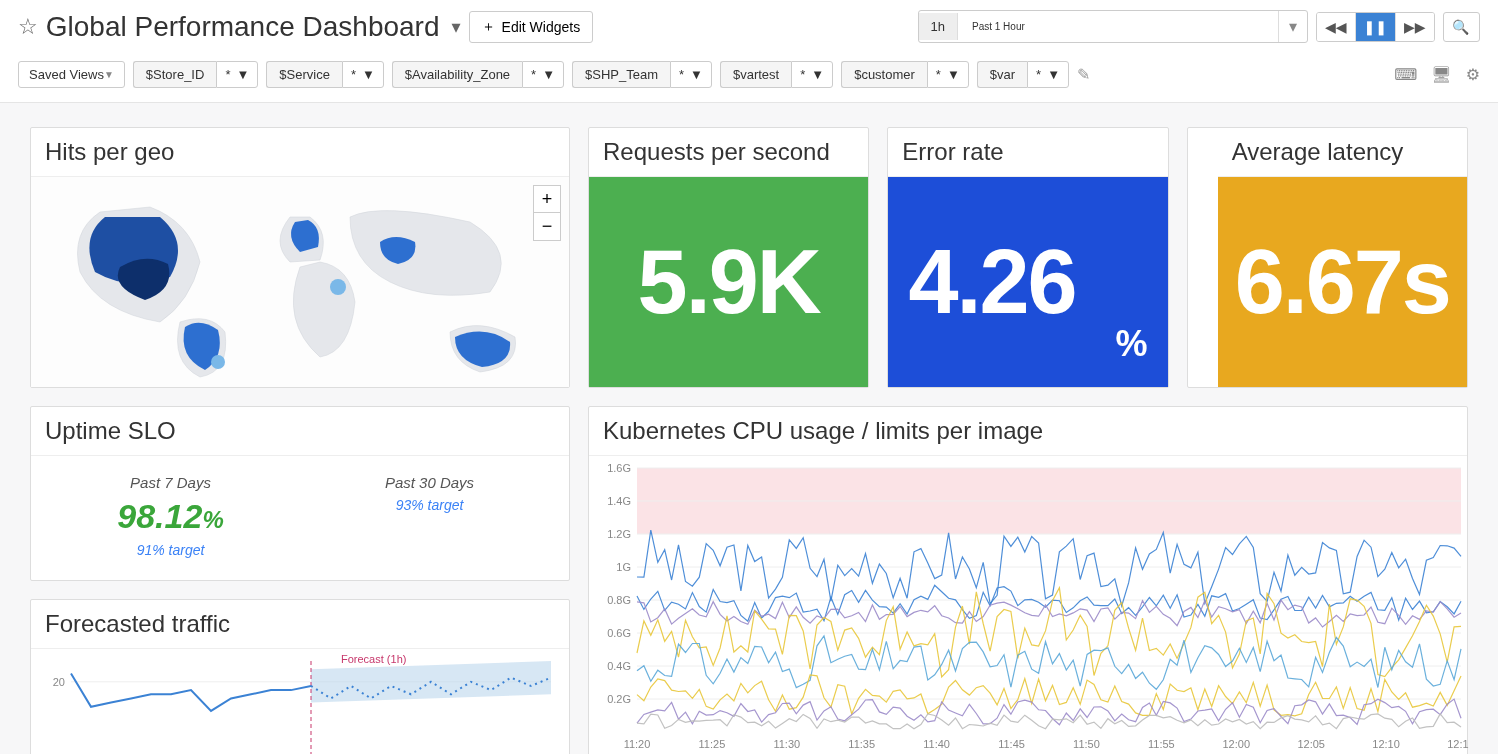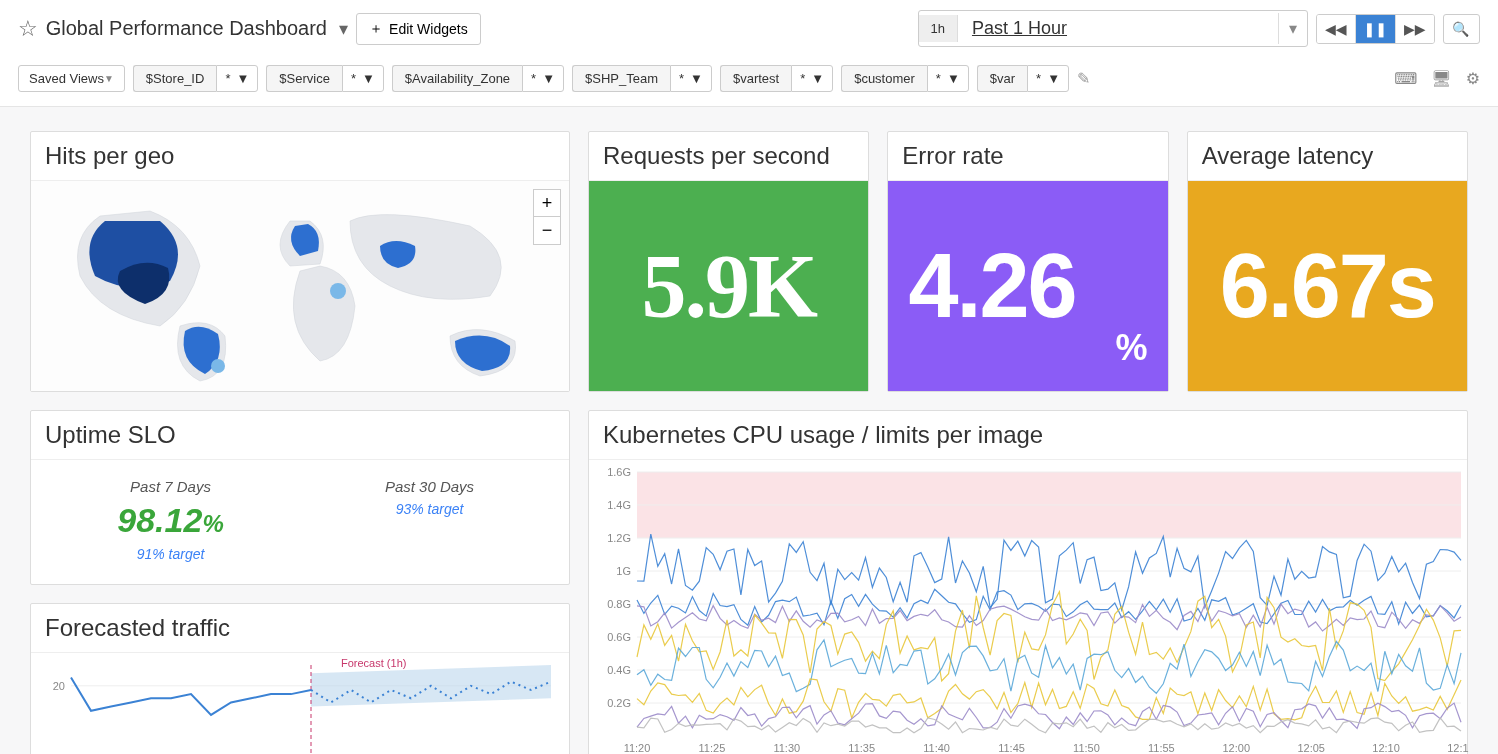--- a/index.html
+++ b/index.html
@@ -1,26 +1,26 @@
 <!DOCTYPE html>
 <html><head>
 <meta charset="utf-8">
 <style>
 * { box-sizing: border-box; margin: 0; padding: 0; }
 body { font-family: -apple-system, BlinkMacSystemFont, "Segoe UI", Helvetica, Arial, sans-serif; background: #f7f7f8; color: #333; }
 
 .topbar { background: #fff; padding: 10px 18px; display: flex; align-items: center; gap: 8px; }
 .star { font-size: 22px; color: #666; cursor: pointer; }
-.title { font-size: 20px; font-weight: 500; color: #333; }
+.title { font-size: 28px; font-weight: 500; color: #333; }
 .chevron { font-size: 18px; color: #666; margin-left: 4px; cursor:pointer; }
 .btn { background: #fff; border: 1px solid #ccc; border-radius: 3px; padding: 6px 12px; font-size: 14px; cursor: pointer; display: inline-flex; align-items: center; gap: 6px; }
 .spacer { flex: 1; }
 .timerange { display: flex; align-items: center; border: 1px solid #ccc; border-radius: 3px; background:#fff; }
 .timerange .badge { background: #eee; padding: 6px 12px; font-size: 13px; border-right: 1px solid #ddd; }
-.timerange .label { padding: 7px 14px; font-size: 18px; min-width: 320px; text-decoration: underline; }
+.timerange .label { padding: 7px 14px; font-size: 10px; min-width: 320px; }
 .timerange .drop { padding: 6px 10px; border-left: 1px solid #ddd; color:#888; cursor:pointer; }
 .playgroup { display: flex; border: 1px solid #ccc; border-radius: 3px; overflow: hidden; }
 .playgroup button { border: none; background: #fff; padding: 6px 8px; font-size: 14px; cursor: pointer; color:#555; }
 .playgroup button + button { border-left: 1px solid #ddd; }
 .playgroup .active { background: #3b82d4; color: #fff; }
 .iconbtn { border: 1px solid #ccc; border-radius: 3px; background:#fff; padding: 6px 9px; cursor:pointer; color:#555; font-size:14px; }
 
 .filterbar { background: #fff; padding: 8px 18px 14px; display: flex; align-items: center; gap: 8px; border-bottom: 1px solid #e5e5e5; flex-wrap: wrap; }
 .dropdown { border: 1px solid #ccc; border-radius: 3px; background:#fff; padding: 5px 10px; font-size: 13px; display: flex; align-items: center; cursor:pointer; }
 .dropdown .caret { color:#888; font-size:10px; }
@@ -37,23 +37,23 @@
 
 .hits { grid-column: 1; grid-row: 1; }
 .hits .panel-body { height: 210px; display:flex; align-items:center; justify-content:center; background:#fdfdfd; }
 .mapctrl { position:absolute; top:8px; right:8px; display:flex; flex-direction:column; }
 .mapctrl button { width:28px; height:28px; border:1px solid #ccc; background:#fff; font-size:18px; cursor:pointer; }
 .mapctrl button + button { border-top:none; }
 
 .bignum { display:flex; align-items:center; justify-content:center; height:210px; color:#fff; font-weight:700; }
 .bignum .val { font-size: 90px; letter-spacing:-2px; }
 .bignum .unit { font-size: 36px; font-weight:700; margin-left:4px; align-self:flex-end; margin-bottom:22px; }
-.rps   { grid-column:2; grid-row:1; } .rps .bignum{ background:#4caf50;font-family:Liberation Serif, serif; }
-.err   { grid-column:3; grid-row:1; } .err .bignum{ background:#8b5cf6;gap:36px; }
-.lat   { grid-column:4; grid-row:1; } .lat .bignum{ background:#e8a81f; }
+.rps   { grid-column:2; grid-row:1; } .rps .bignum{ background:#4caf50; }
+.err   { grid-column:3; grid-row:1; } .err .bignum{ background:#1d4ed8;gap:36px; }
+.lat   { grid-column:4; grid-row:1;padding-left:30px; } .lat .bignum{ background:#e8a81f; }
 
 .slo { grid-column:1; grid-row:2; }
 .slo-body { display:flex; padding: 18px 10px 22px; font-style: italic; }
 .slo-col { flex:1; text-align:center; }
 .slo-col .period { font-size:15px; color:#555; margin-bottom:6px; }
 .slo-col .pct { font-size:34px; font-weight:700; color:#3aa63a; }
 .slo-col .pct .sm { font-size:24px; }
 .slo-col .target { font-size:14px; color:#3b82f6; margin-top:6px; }
 
 .forecast { grid-column:1; grid-row:3; }

